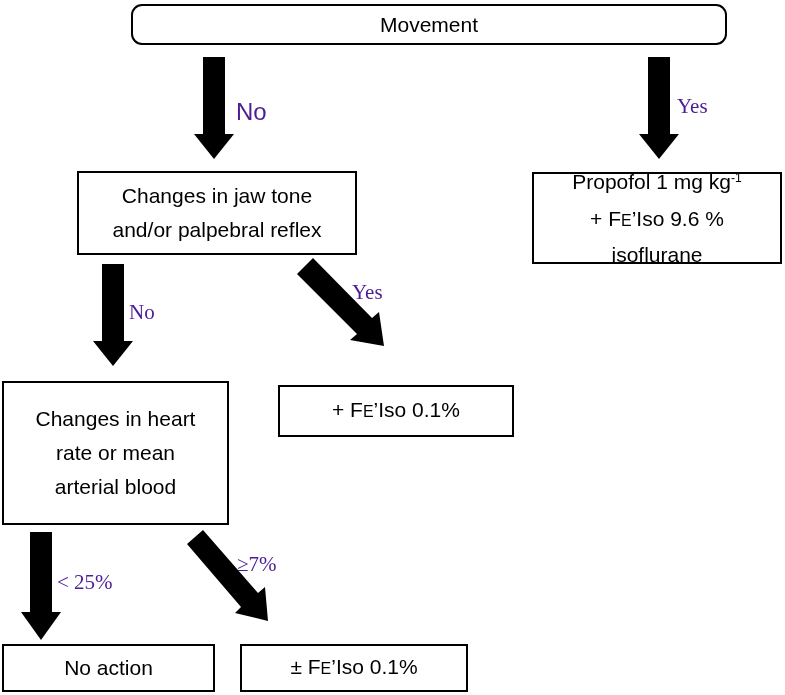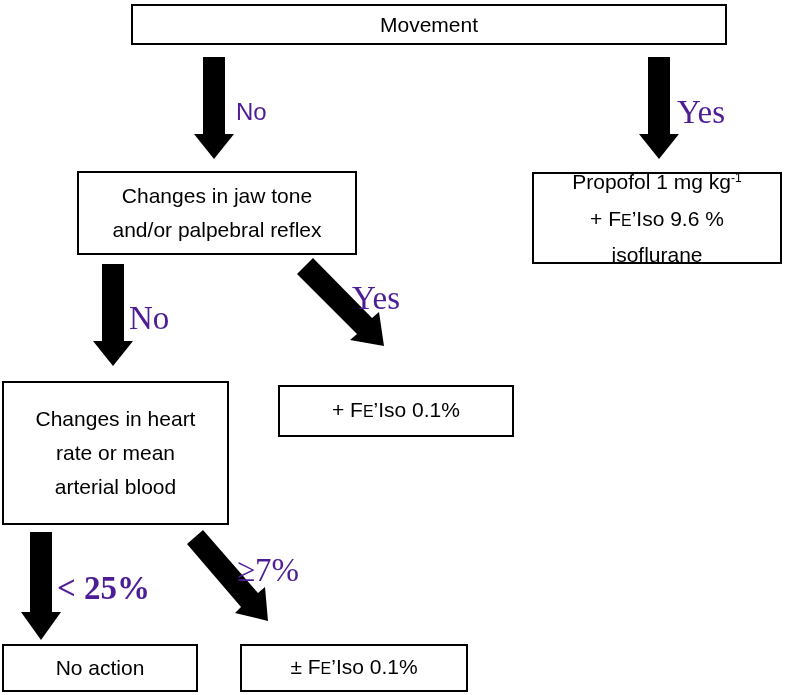--- a/index.html
+++ b/index.html
@@ -33,38 +33,38 @@
     box-sizing: border-box;
   }
   .node .line { white-space: nowrap; }
   .sup { font-size: 0.58em; position: relative; top: -0.55em; }
   .sc  { font-size: 0.76em; }
   .arrow-label {
     position: absolute;
     color: #4c1d95;
     white-space: nowrap;
   }
-  .serif-label { font-family: "Liberation Serif", serif; font-size: 33px; }
+  .serif-label { font-family: "Liberation Serif", serif; font-size: 21px; }
   .sans-label  { font-family: "Liberation Sans", sans-serif; font-size: 24px; }
 
   
-  .n-movement   { left: 131px; top: 4px;   width: 596px; height: 41px; }
+  .n-movement   { left: 131px; top: 4px;   width: 596px; height: 41px; border-radius: 11px; }
   .n-jaw        { left: 77px;  top: 171px; width: 280px; height: 84px; }
   .n-propofol   { left: 532px; top: 172px; width: 250px; height: 92px; }
   .n-heart      { left: 2px;   top: 381px; width: 227px; height: 144px; }
   .n-feiso01    { left: 278px; top: 385px; width: 236px; height: 52px; }
-  .n-noaction   { left: 2px;   top: 644px; width: 196px; height: 48px; }
+  .n-noaction   { left: 2px;   top: 644px; width: 213px; height: 48px; }
   .n-pmfeiso01  { left: 240px; top: 644px; width: 228px; height: 48px; }
 
   
   .l-movement-no  { left: 236px; top: 98px; }
   .l-movement-yes { left: 677px; top: 94px; }
   .l-jaw-no       { left: 129px; top: 300px; }
   .l-jaw-yes      { left: 352px; top: 280px; }
-  .l-heart-lt25   { left: 57px;  top: 570px; font-weight: bold; }
+  .l-heart-lt25   { left: 57px;  top: 570px; }
   .l-heart-ge25   { left: 237px; top: 552px; }
 </style>
 </head>
 <body>
 
 <div class="canvas">
 
   <svg class="arrows" viewBox="0 0 785 695" aria-hidden="true">
     <polygon points="203,57 225,57 225,134 234,134 214,159 194,134 203,134"></polygon>
     <polygon points="648,57 670,57 670,134 679,134 659,159 639,134 648,134"></polygon>

